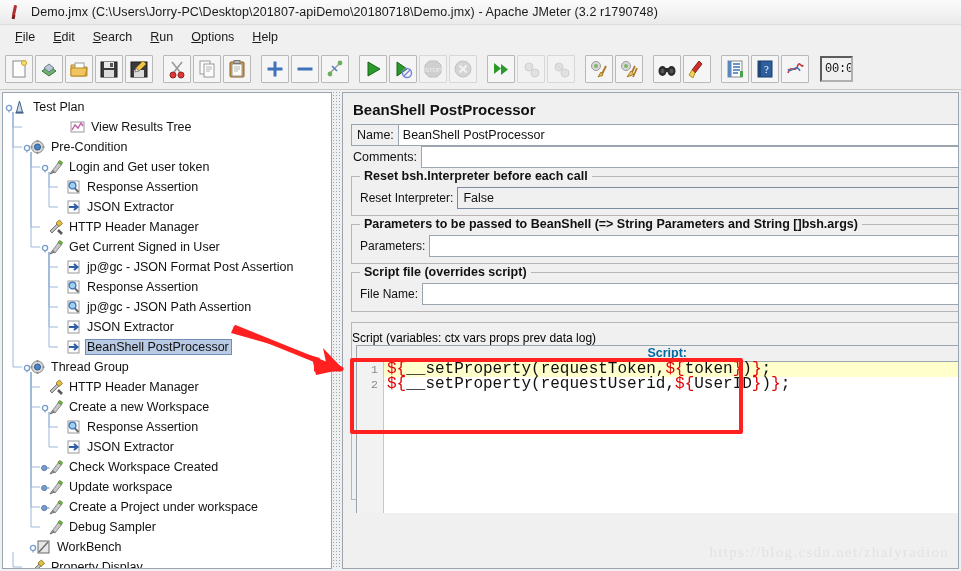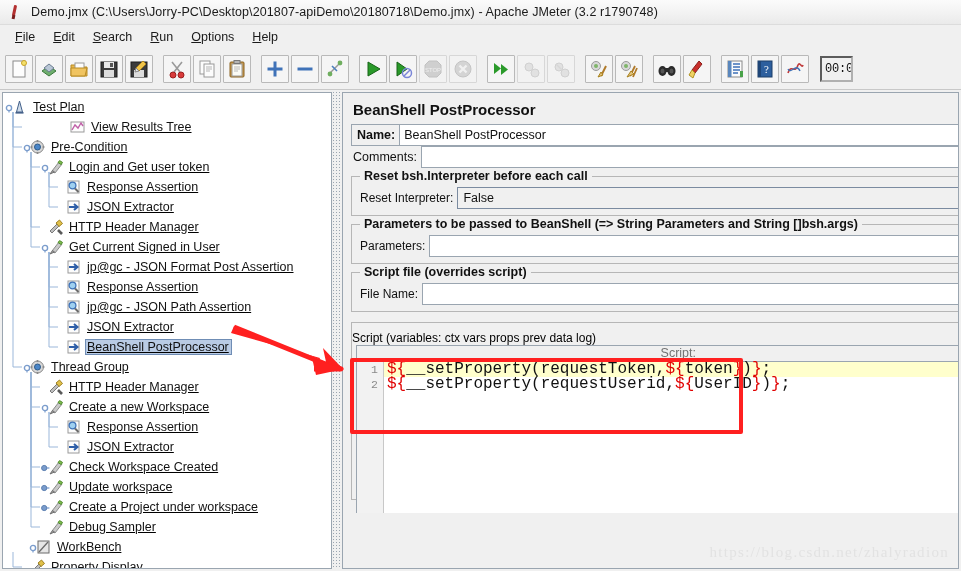--- a/index.html
+++ b/index.html
@@ -140,21 +140,20 @@
     background: #f0f0f0;
   }
   .tree-pane {
     position: absolute;
     left: 2px; top: 2px;
     width: 330px; height: 477px;
     background: #ffffff;
     border: 1px solid #9aa5b0;
     box-sizing: border-box;
     overflow: hidden;
-    text-decoration: underline;
   }
   .splitter {
     position: absolute;
     left: 333px; top: 2px;
     width: 8px; height: 477px;
     background: #f0f0f0;
     background-image: radial-gradient(#9aa5b0 0.8px, transparent 0.9px);
     background-size: 3px 3px;
     background-position: 2px 2px;
   }
@@ -235,21 +234,21 @@
     box-sizing: border-box;
   }
   .name-wrap {
     border: 1px solid #9aa5b0;
     border-right: none;
     margin-left: 8px;
     margin-right: 0;
     display: flex;
     align-items: stretch;
   }
-  .name-wrap .flabel { padding-left: 5px; font-weight: bold; }
+  .name-wrap .flabel { padding-left: 5px; }
   .name-wrap .ftext { border: none; border-left: 1px solid #9aa5b0; }
 
   .group {
     margin: 8px 0 0 8px;
     border: 1px solid #b6b6b6;
     border-right: none;
     position: relative;
     padding: 10px 0 6px 0;
   }
   .group > .gtitle {
@@ -300,24 +299,24 @@
   .script-header {
     position: absolute;
     right: 0; top: 0;
     height: 15px;
     background: #f0f0f0;
     border-bottom: 1px solid #9aa5b0;
     left: 0;
   }
   .script-header .sh-label {
     position: absolute;
-    right: 262px; top: 0px;
+    right: 271px; top: 0px;
     font-size: 12.5px;
-    font-weight: normal;
-    color: #737373;
+    font-weight: bold;
+    color: #0369a1;
   }
   .gutter {
     position: absolute;
     left: 0; top: 16px; bottom: 0;
     width: 26px;
     background: #f2f2f2;
     border-right: 1px solid #c8c8c8;
   }
   .gutter .ln {
     font-family: "Liberation Mono", monospace;

